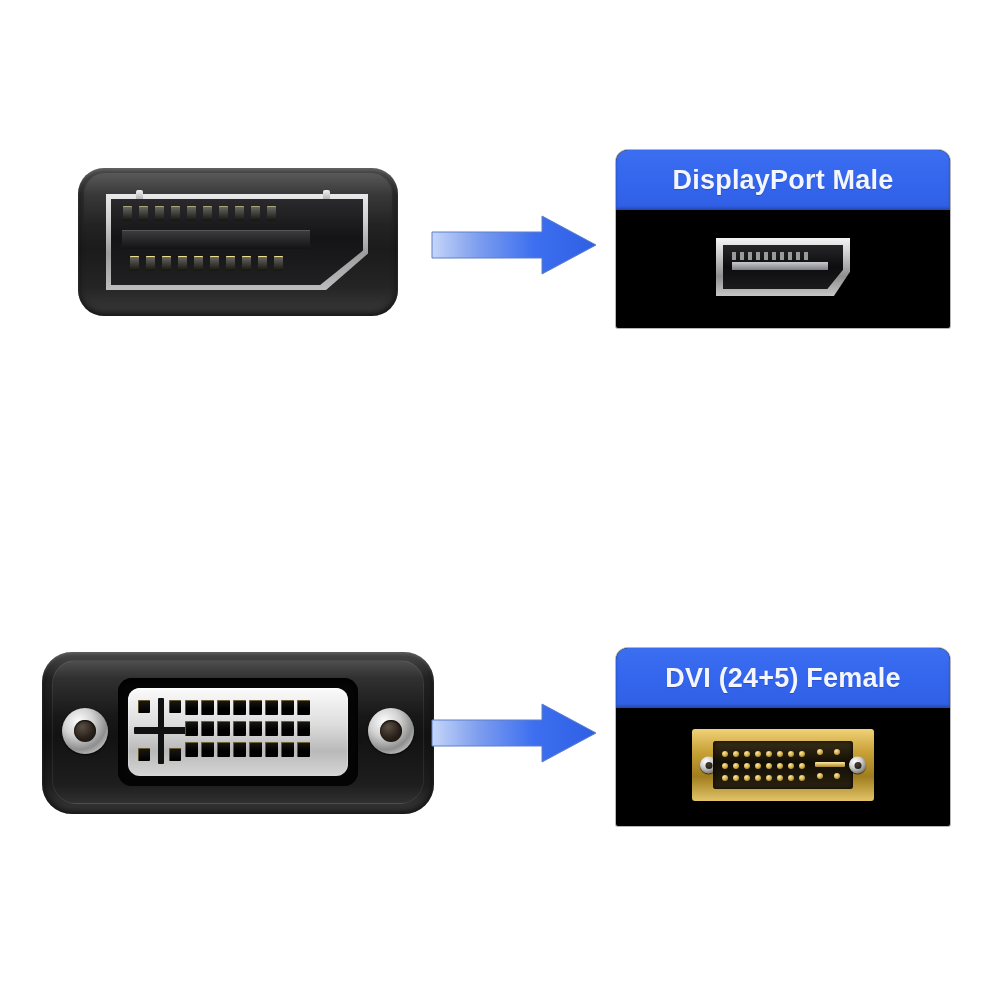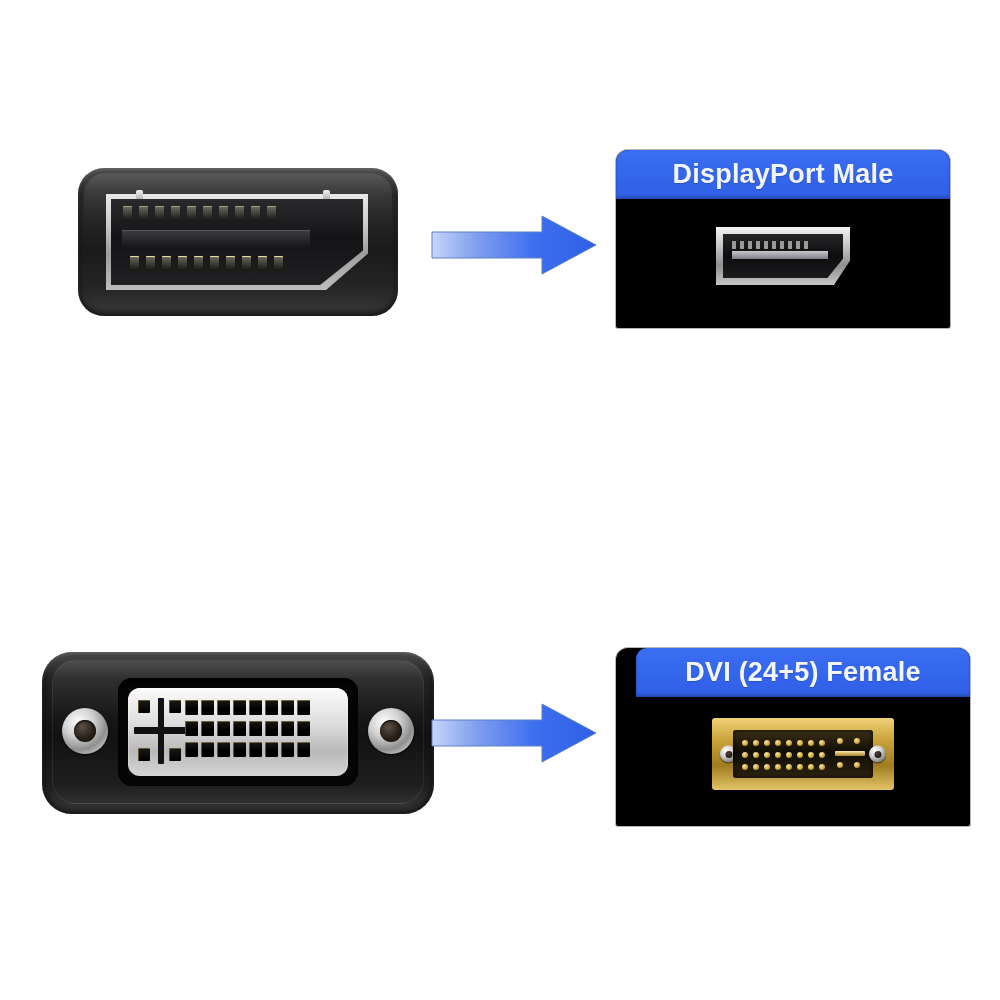--- a/index.html
+++ b/index.html
@@ -177,24 +177,24 @@
   
   .panel {
     position: absolute;
     width: 334px; height: 178px;
     border-radius: 12px 12px 2px 2px;
     overflow: hidden;
     background: #000;
     box-shadow: 0 0 0 1px rgba(120,120,130,.55);
   }
   #panel-dp  { left: 616px; top: 150px; }
-  #panel-dvi { left: 616px; top: 648px; padding-left: 20px; }
+  #panel-dvi { left: 616px; top: 648px; }
 
   .panel-header {
-    height: 49px;
+    height: 60px;
     background: linear-gradient(180deg,#3b6ef0 0%,#3466ee 50%,#2f5fe4 100%);
     display: flex;
     align-items: center;
     justify-content: center;
     border-radius: 11px 11px 0 0;
     box-shadow: inset 0 -2px 3px rgba(0,0,0,.25);
   }
   .panel-title {
     color: #f4f6ff;
     font-size: 27px;

